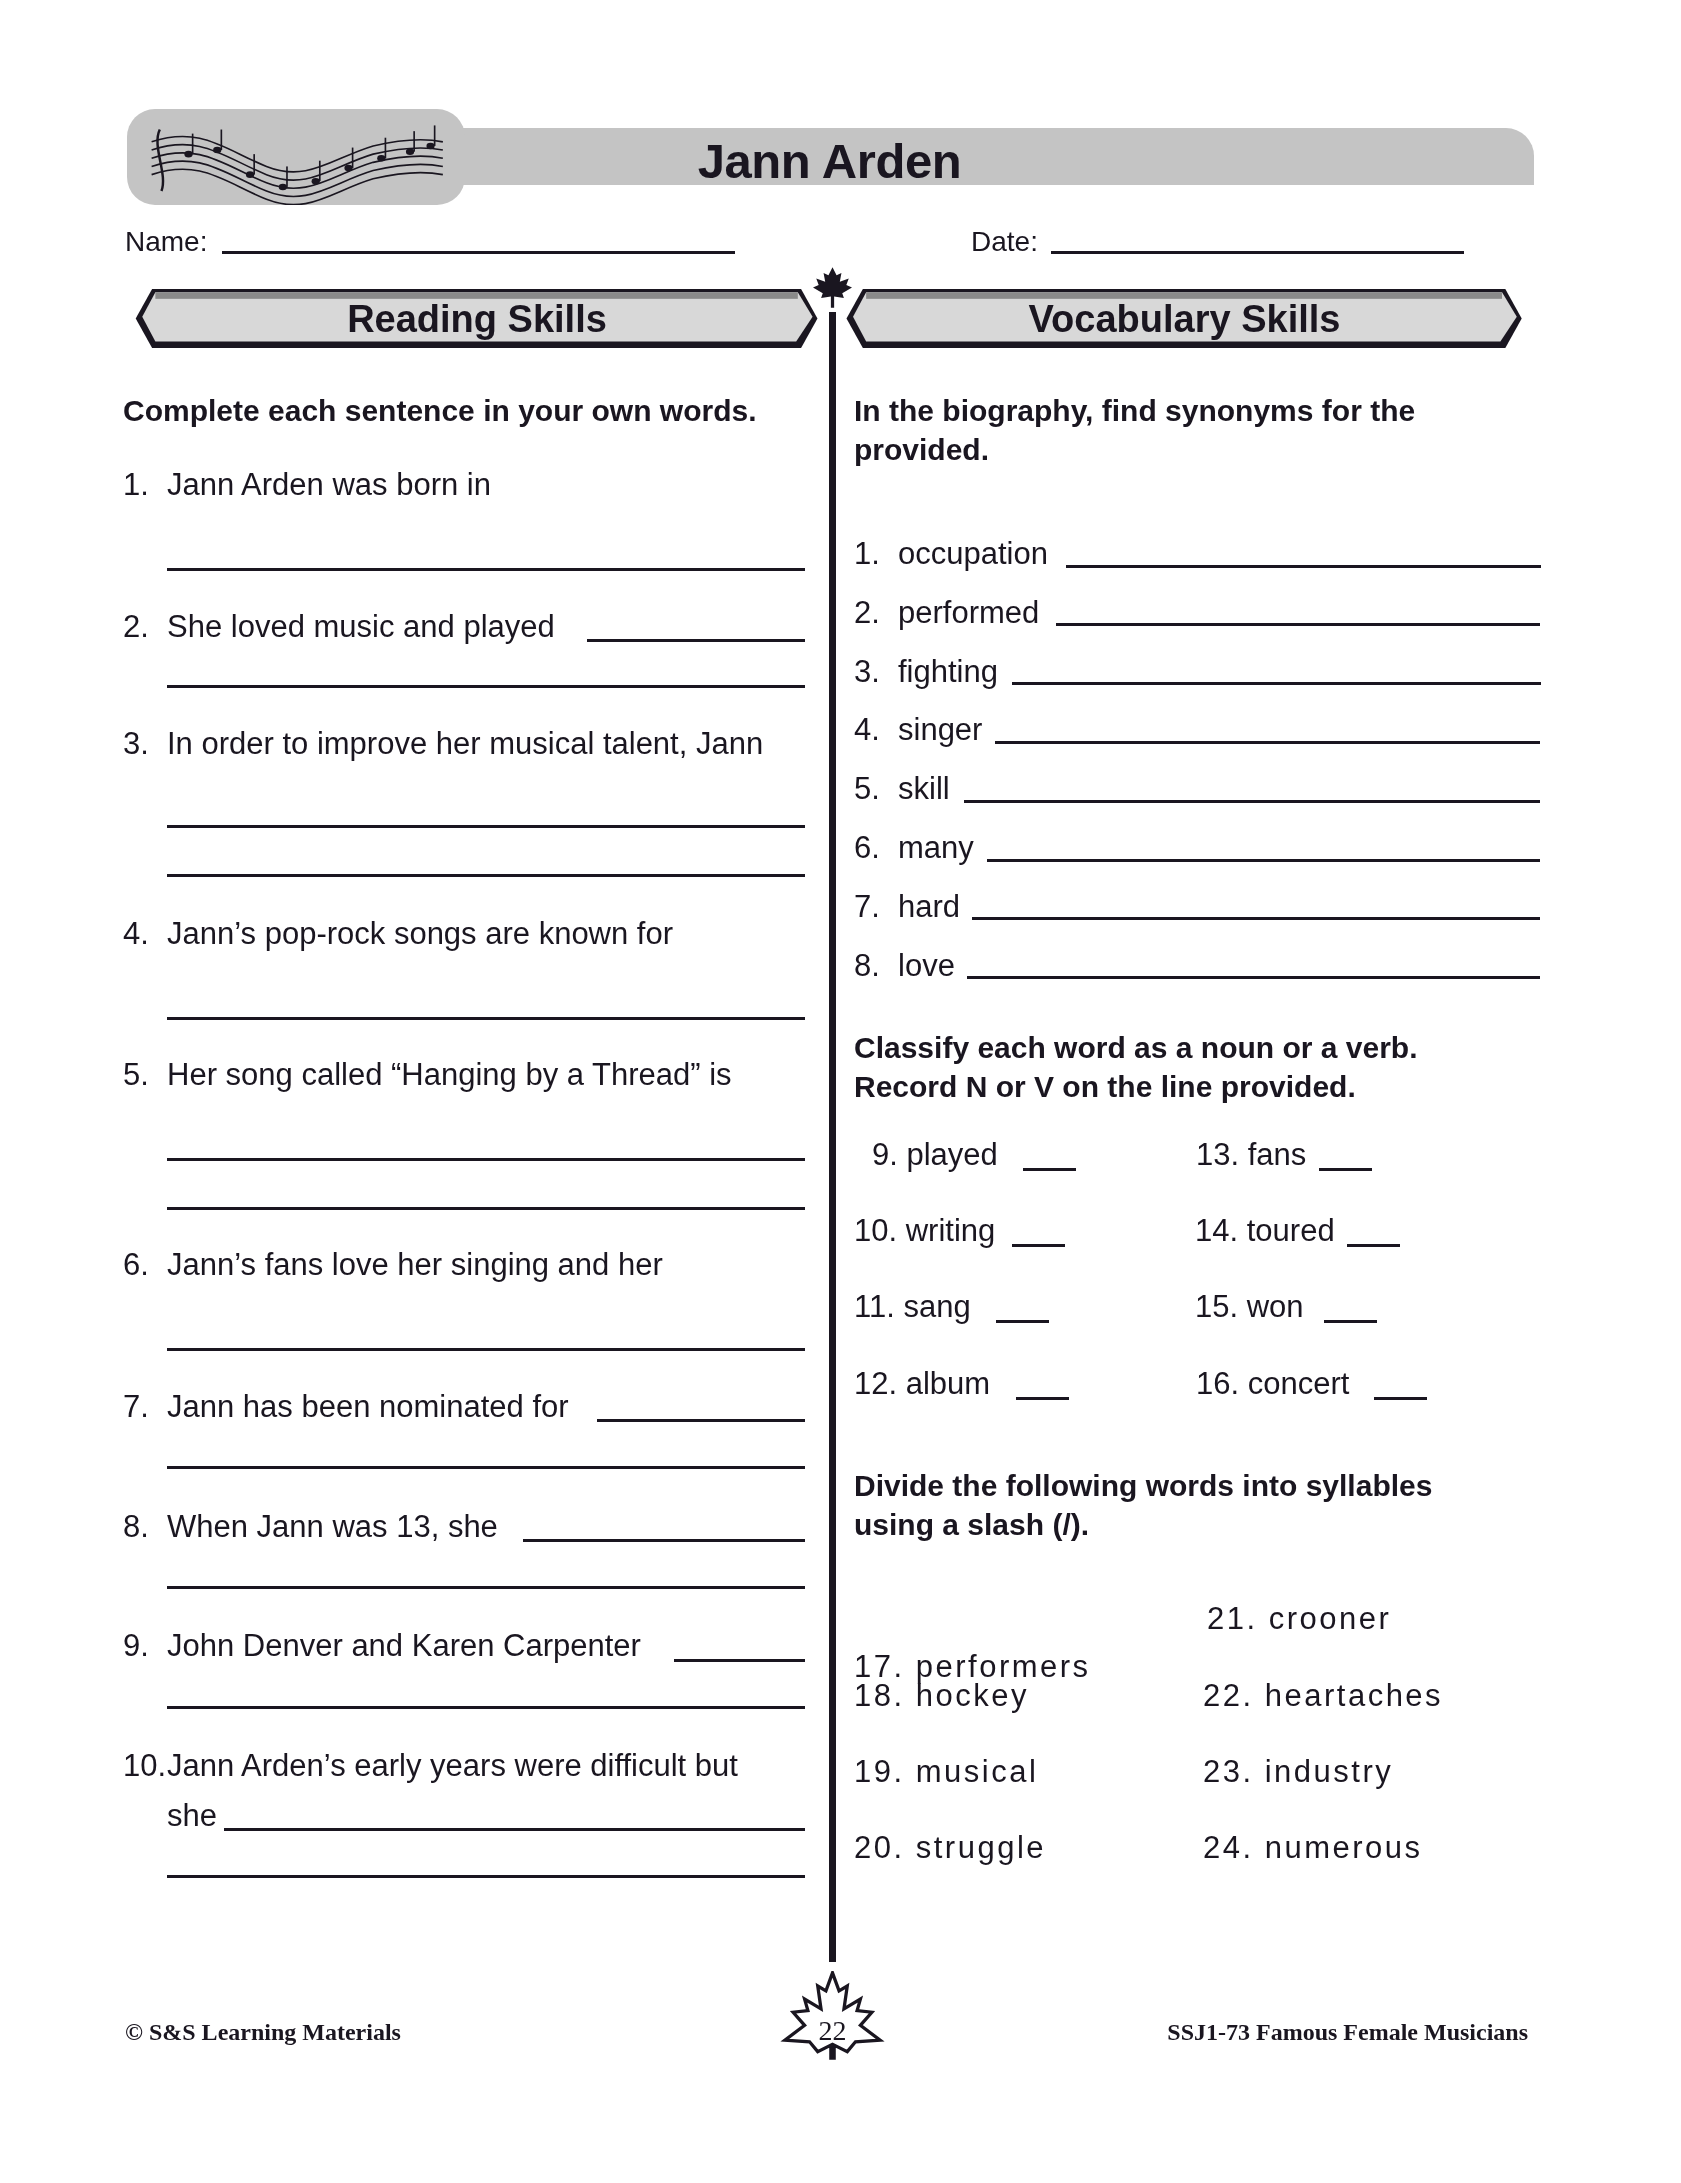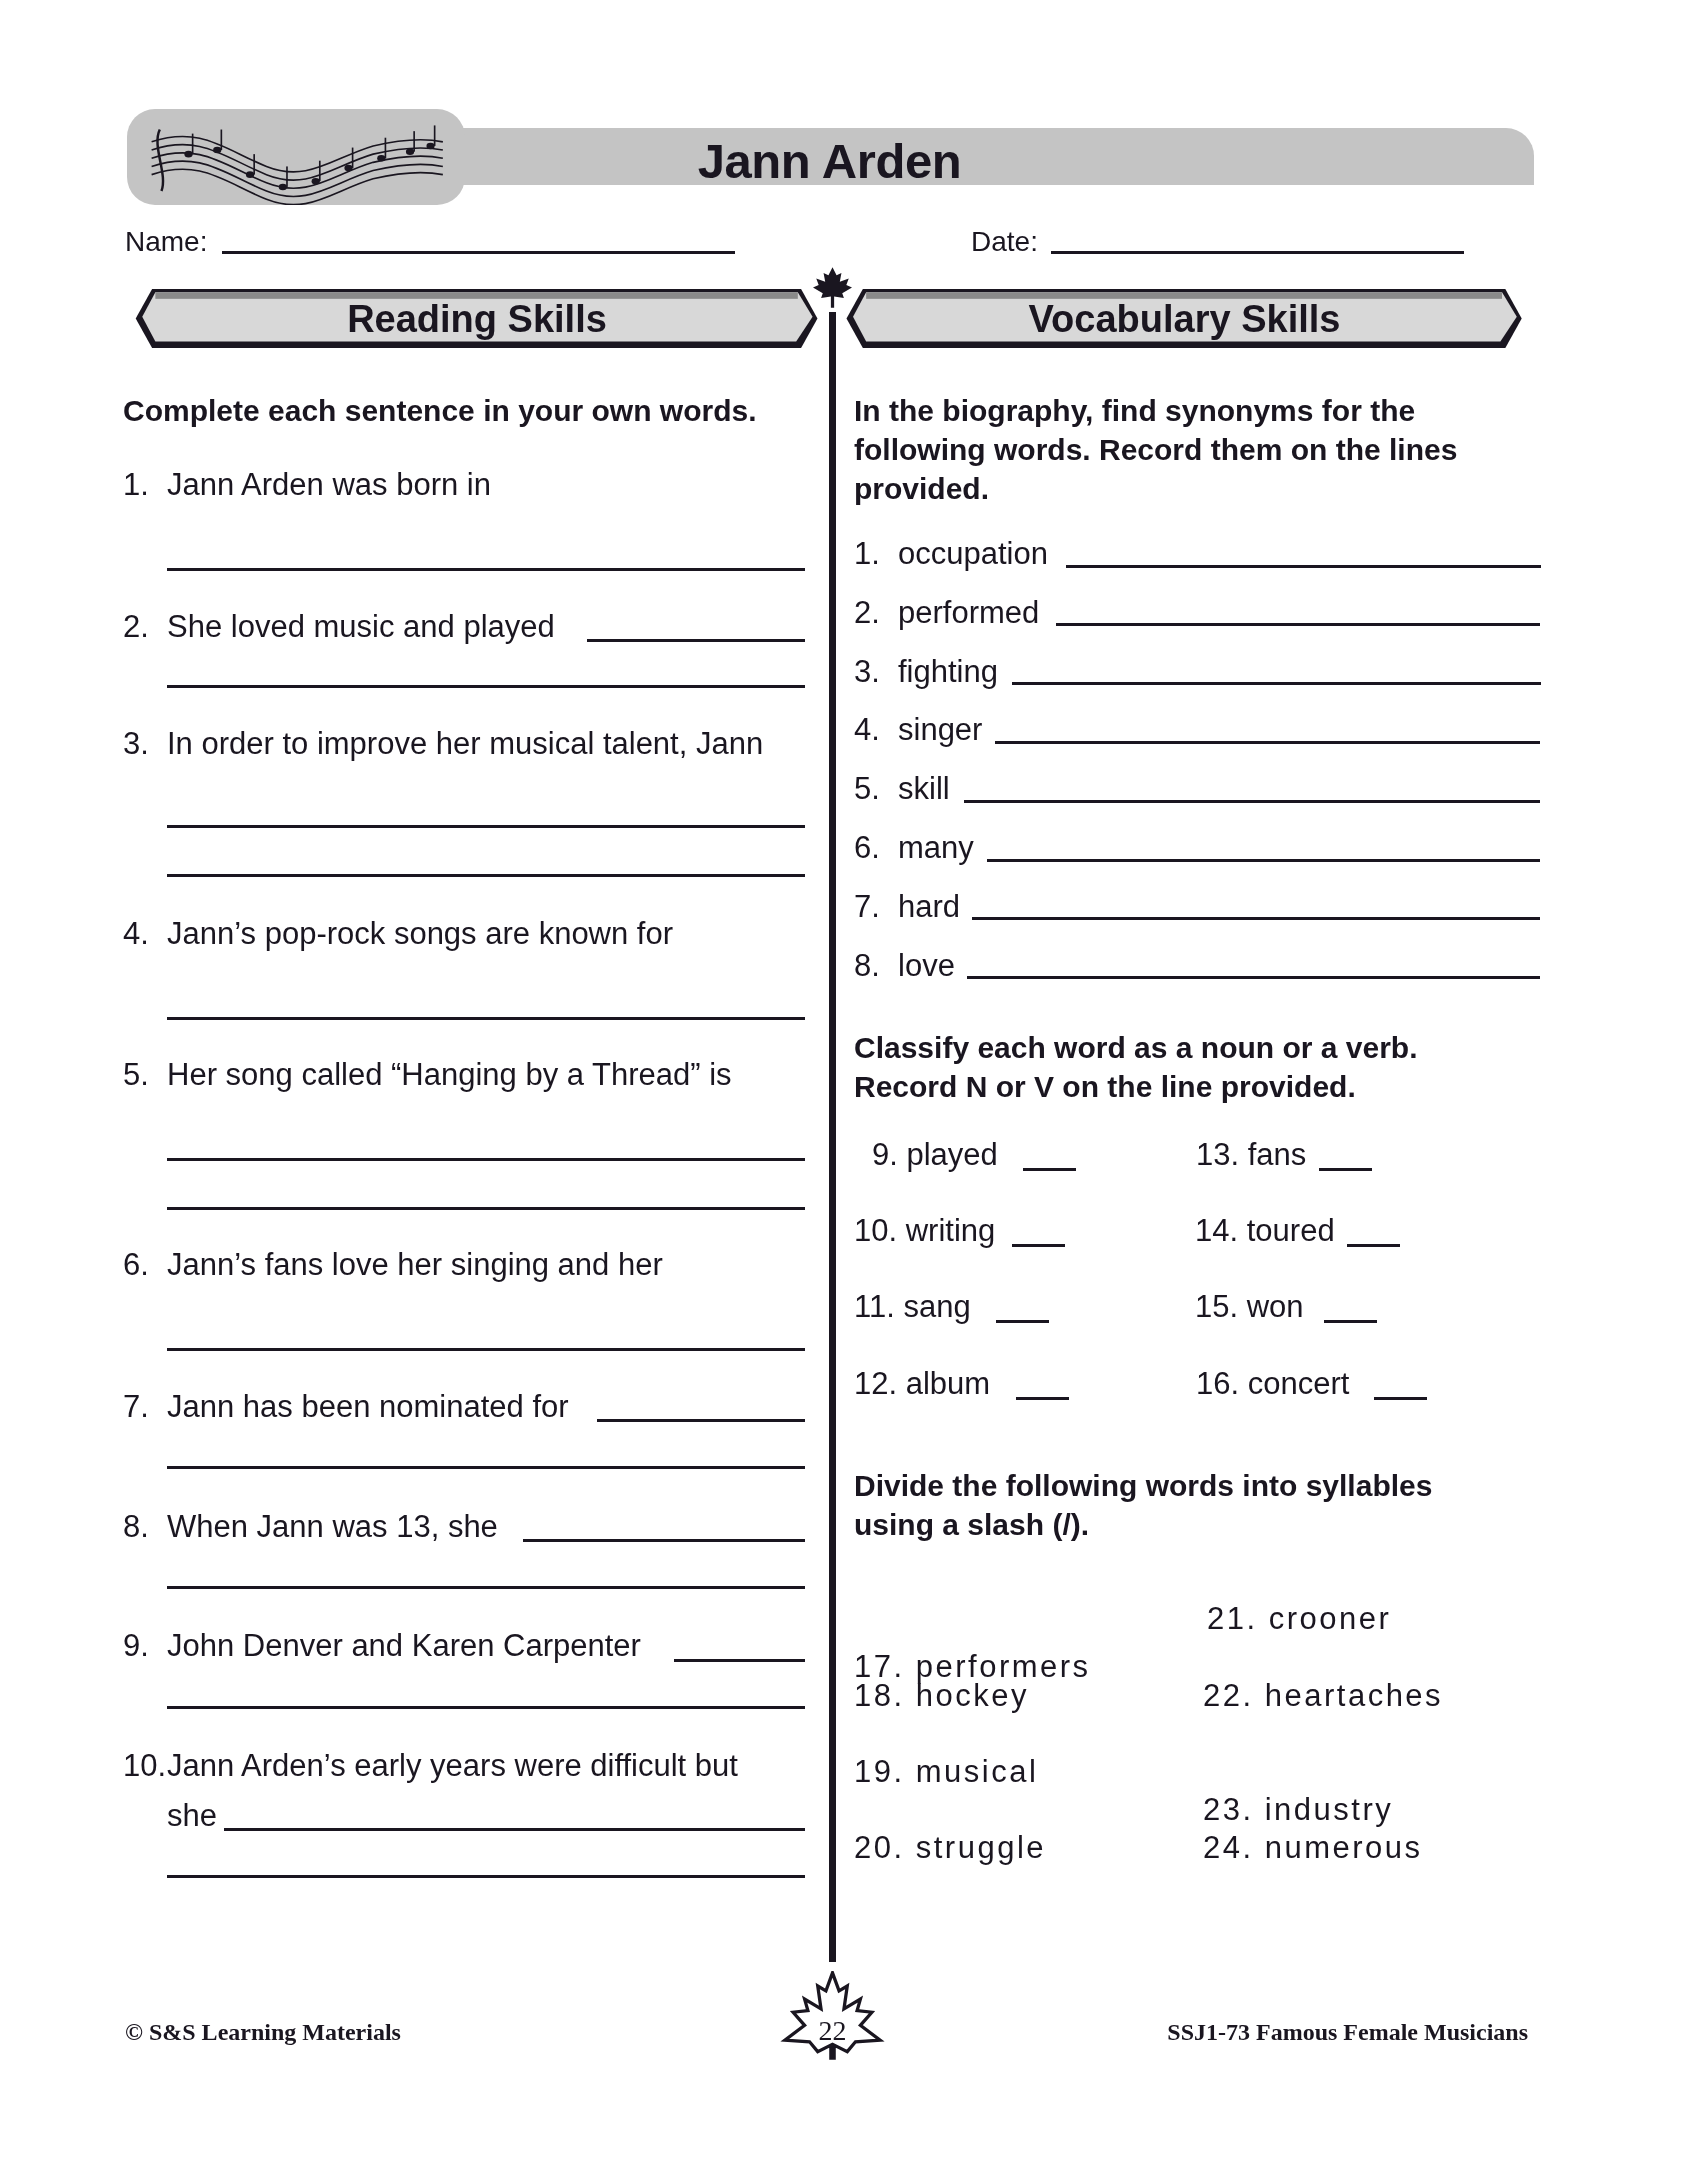--- a/index.html
+++ b/index.html
@@ -142,21 +142,20 @@
 
 <div class="abs item" style="left:123px;top:1747px;">
   <span class="num" style="width:44px;">10.</span><span>Jann Arden’s early years were difficult but</span>
 </div>
 <div class="abs item" style="left:167px;top:1797px;">she</div>
 <div class="blank" style="left:224px;top:1828px;width:581px;"></div>
 <div class="blank" style="left:167px;top:1875px;width:638px;"></div>
 
 <div class="abs instr" style="left:854px;top:391px;">
   <div>In the biography, find synonyms for the</div>
-  <div>following words.  Record them on the lines</div>
   <div>provided.</div>
 </div>
 
 <div class="abs item" style="left:854px;top:535px;"><span class="num" style="width:44px;">1.</span><span>occupation</span></div>
 <div class="blank" style="left:1066px;top:565px;width:475px;"></div>
 
 <div class="abs item" style="left:854px;top:594px;"><span class="num" style="width:44px;">2.</span><span>performed</span></div>
 <div class="blank" style="left:1056px;top:623px;width:484px;"></div>
 
 <div class="abs item" style="left:854px;top:653px;"><span class="num" style="width:44px;">3.</span><span>fighting</span></div>
@@ -205,21 +204,21 @@
   <div>using a slash (/).</div>
 </div>
 
 <div class="abs syll" style="left:854px;top:1600px;margin-top:48px;"><span>17.</span> <span>performers</span></div>
 <div class="abs syll" style="left:854px;top:1677px;"><span>18.</span> <span>hockey</span></div>
 <div class="abs syll" style="left:854px;top:1753px;"><span>19.</span> <span>musical</span></div>
 <div class="abs syll" style="left:854px;top:1829px;"><span>20.</span> <span>struggle</span></div>
 
 <div class="abs syll" style="left:1207px;top:1600px;"><span>21.</span> <span>crooner</span></div>
 <div class="abs syll" style="left:1203px;top:1677px;"><span>22.</span> <span>heartaches</span></div>
-<div class="abs syll" style="left:1203px;top:1753px;margin-top:38px;"><span>23.</span> <span>industry</span></div>
+<div class="abs syll" style="left:1203px;top:1753px;"><span>23.</span> <span>industry</span></div>
 <div class="abs syll" style="left:1203px;top:1829px;"><span>24.</span> <span>numerous</span></div>
 
 <div class="abs footer" style="left:125px;top:2018px;">© S&amp;S Learning Materials</div>
 <div class="abs" style="left:780px;top:1971px;width:105px;height:89px;">
   <svg width="105" height="89" viewBox="0 0 128 108">
     <path d="M64 2 L72 24 L82 18 L78 46 L98 34 L94 48 L112 50 L98 66 L122 84 L92 86 L82 98 L66 90 L66 106 L62 106 L62 90 L46 98 L36 86 L6 84 L30 66 L16 50 L34 48 L30 34 L50 46 L46 18 L56 24 Z" fill="#fff" stroke="#1a1620" stroke-width="4" stroke-linejoin="miter"></path>
   </svg>
   <div class="abs footer" style="left:0;top:46px;width:105px;text-align:center;font-weight:normal;font-size:28px;">22</div>
 </div>
 <div class="abs footer" style="right:154px;top:2018px;">SSJ1-73 Famous Female Musicians</div>

